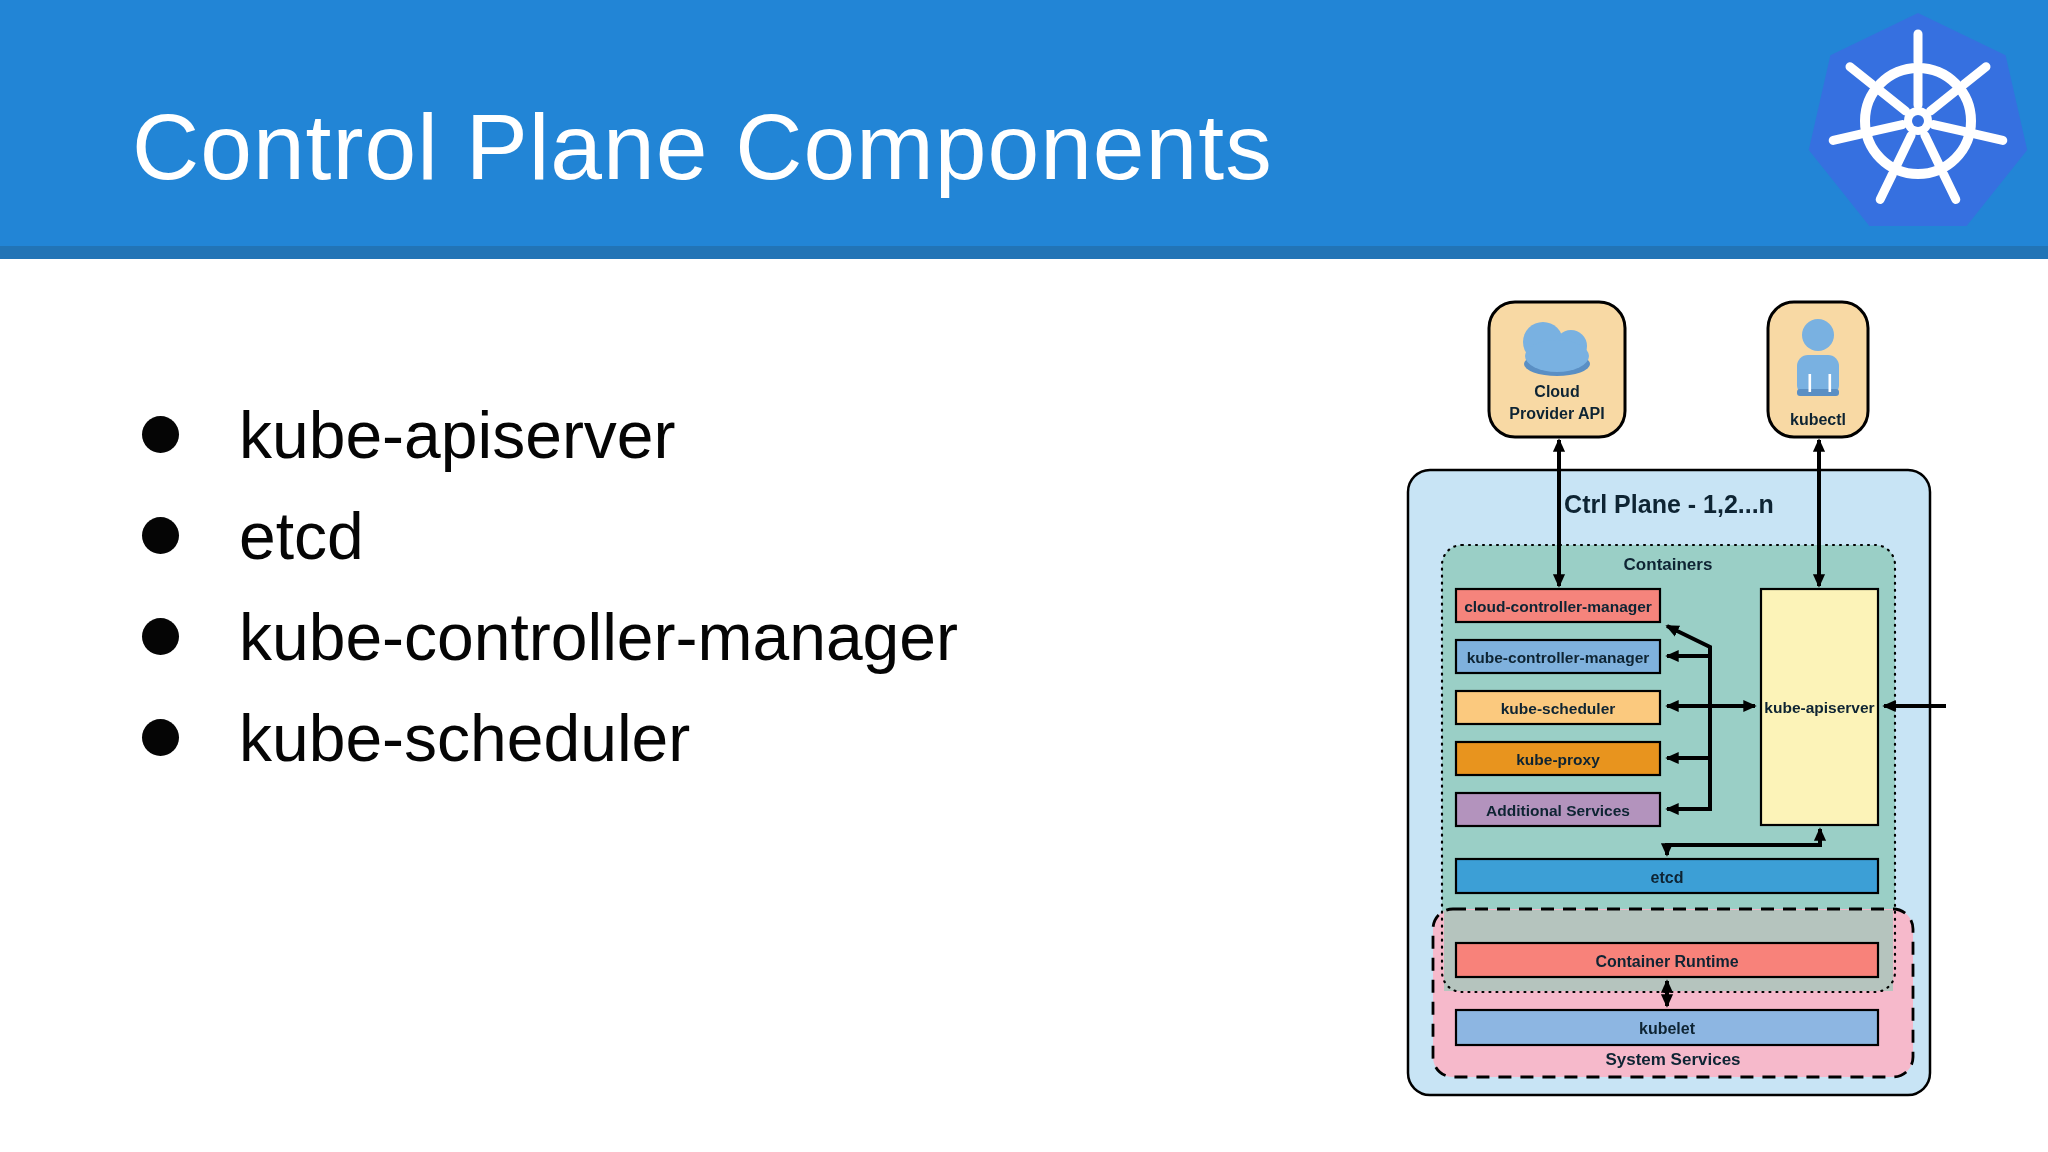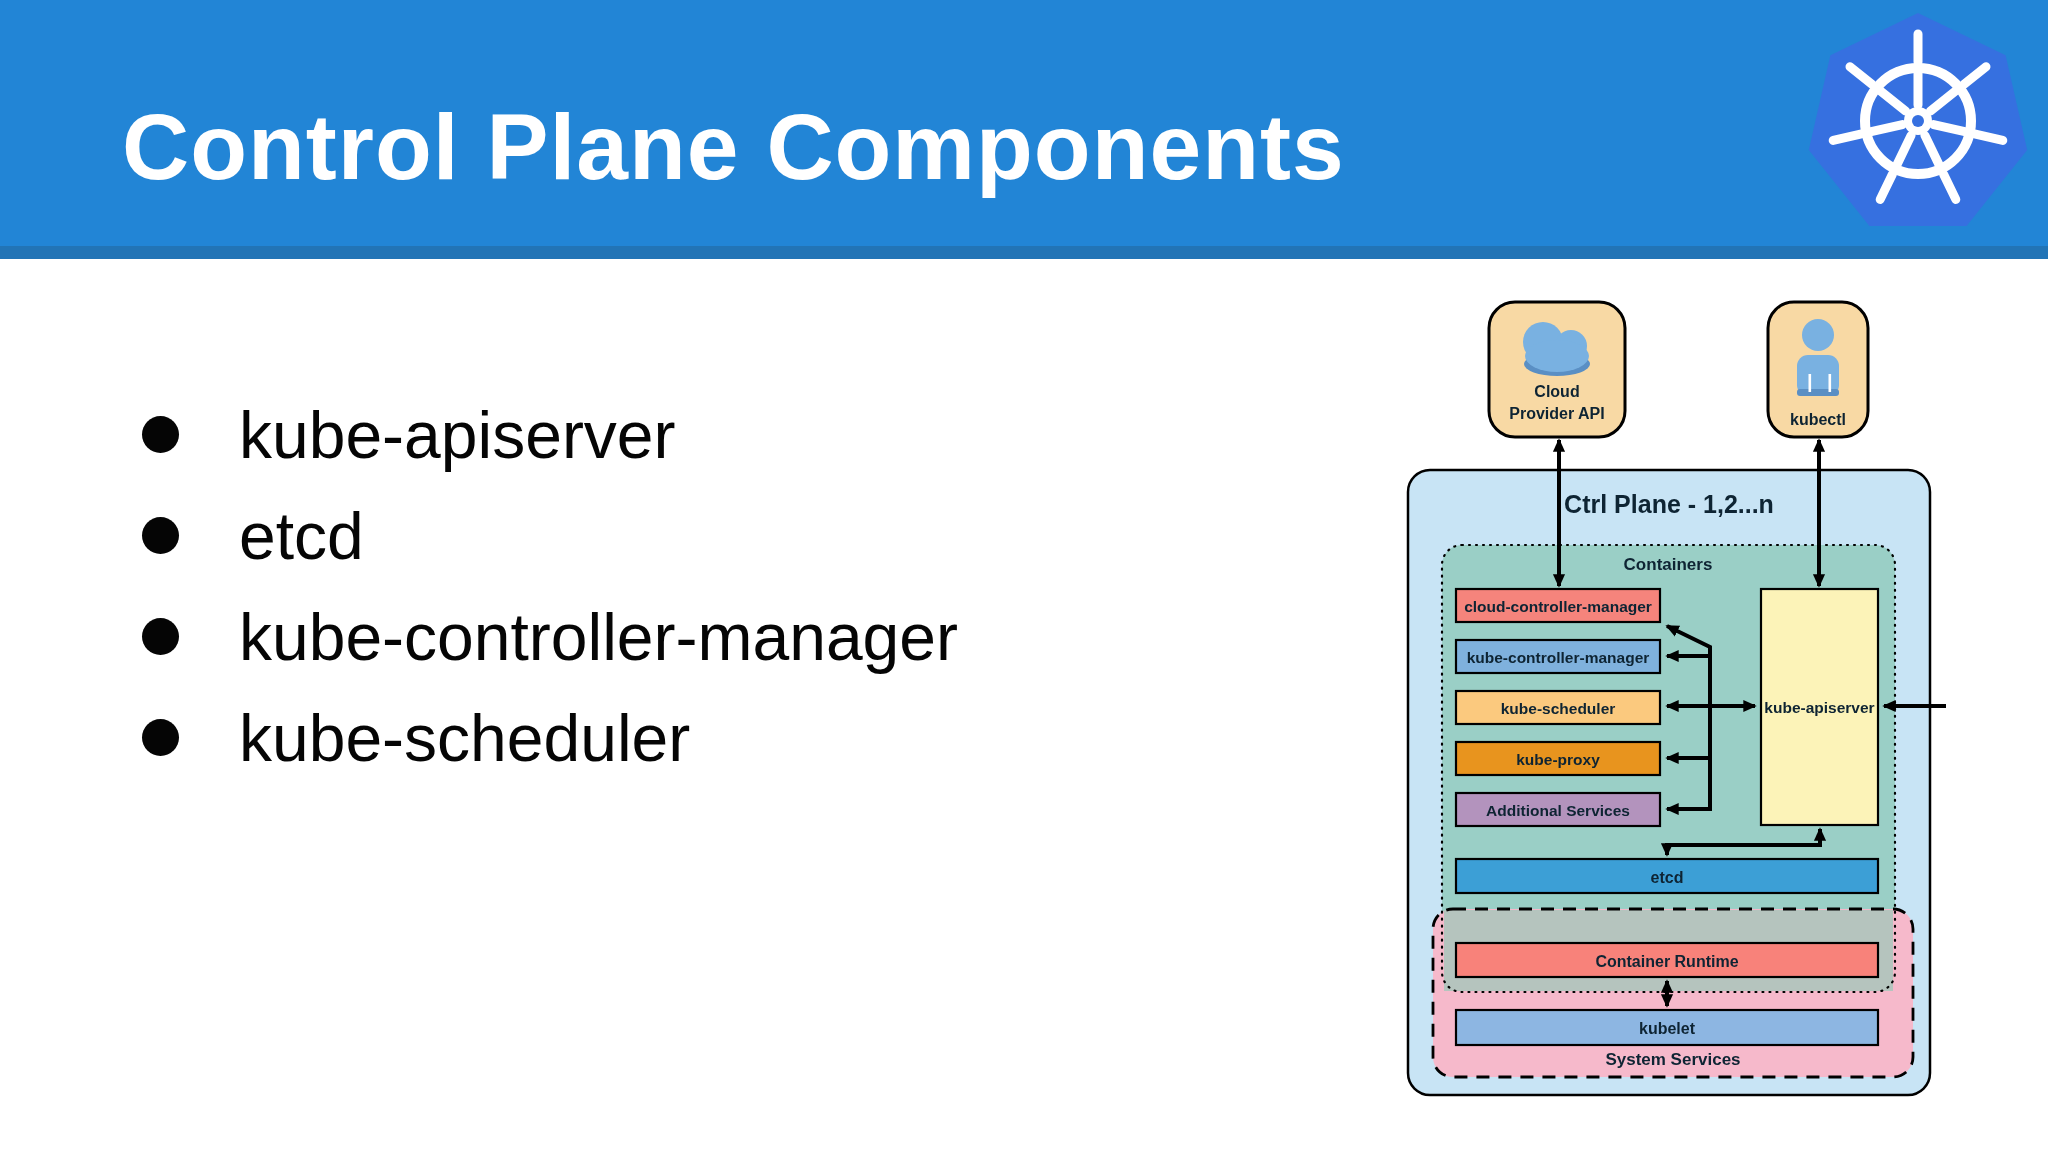--- a/index.html
+++ b/index.html
@@ -3,22 +3,22 @@
 <meta charset="utf-8">
 <style>
   html,body{margin:0;padding:0;}
   body{width:2048px;height:1152px;overflow:hidden;background:#ffffff;
        font-family:"Liberation Sans", sans-serif;}
   #slide{position:relative;width:2048px;height:1152px;background:#ffffff;overflow:hidden;}
 
   
   .header{position:absolute;left:0;top:0;width:2048px;height:246px;background:#2285d6;}
   .header-strip{position:absolute;left:0;top:246px;width:2048px;height:13px;background:#2274b6;}
-  .page-title{position:absolute;left:122px;top:96px;color:#ffffff;font-size:93px;
-              font-weight:bold;letter-spacing:1px;line-height:1.1;white-space:nowrap;}
+  .page-title{position:absolute;left:132px;top:96px;color:#ffffff;font-size:93px;
+              font-weight:normal;letter-spacing:1px;line-height:1.1;white-space:nowrap;}
   .logo{position:absolute;left:1800px;top:8px;width:236px;height:236px;}
 
   
   .bullet-list{position:absolute;left:130px;top:384px;margin:0;padding:0;list-style:none;}
   .bullet-list li{display:flex;align-items:center;height:101px;font-size:66px;color:#050505;}
   .bullet-dot{flex:0 0 auto;width:37px;height:37px;border-radius:50%;background:#050505;
               margin:0 60px 0 12px;}
 
   
   .diagram{position:absolute;left:1400px;top:290px;width:648px;height:810px;}

